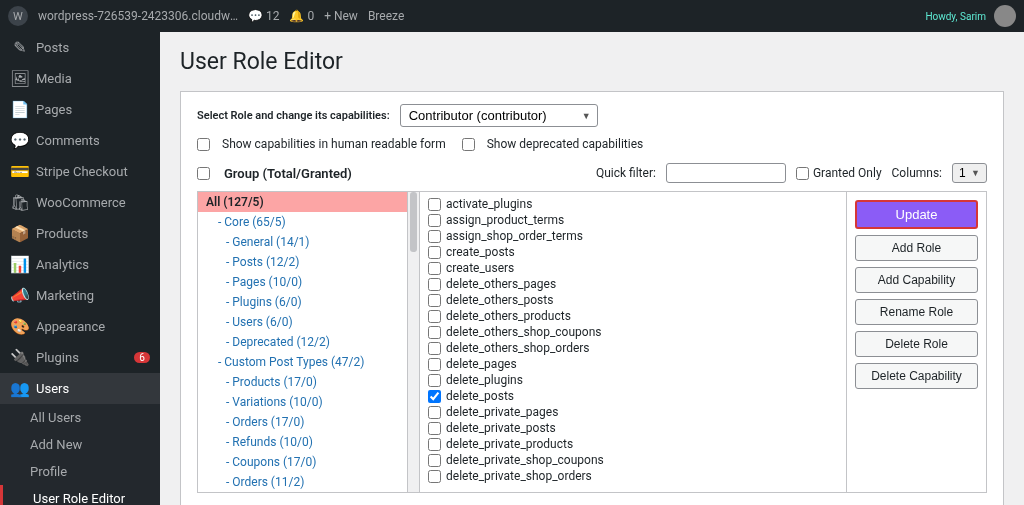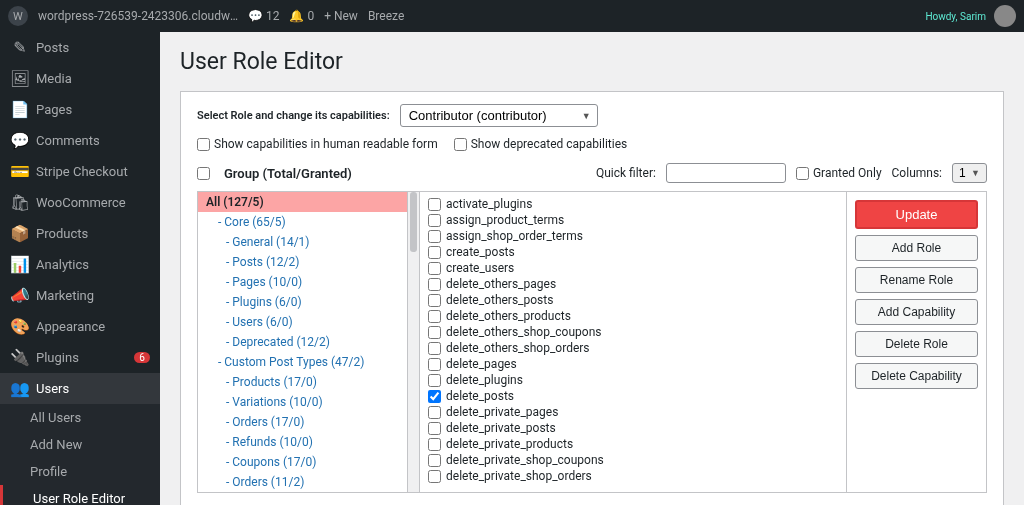--- a/index.html
+++ b/index.html
@@ -110,21 +110,21 @@
       font-size: 9px;
       color: #555;
       position: absolute;
       right: 7px;
       top: 50%;
       transform: translateY(-50%);
       pointer-events: none;
     }
 
     .checkbox-row { display: flex; align-items: center; gap: 16px; margin-bottom: 12px; font-size: 12px; }
-    .checkbox-row label { display: flex; align-items: center; gap: 4px; cursor: pointer; }
+    .checkbox-row label { display: flex; align-items: center; gap: 12px; cursor: pointer; }
 
     
     .filter-row {
       display: flex;
       align-items: center;
       gap: 10px;
       margin-bottom: 8px;
       font-size: 12px;
     }
     .filter-row .group-header { font-weight: 600; font-size: 13px; }
@@ -226,21 +226,21 @@
       padding: 8px;
       display: flex;
       flex-direction: column;
       gap: 6px;
       flex-shrink: 0;
       max-height: 320px;
       overflow-y: auto;
     }
 
     .btn-update {
-      background: #ef4444;
+      background: #8b5cf6;
       color: #fff;
       border: 2px solid #d63638;
       padding: 5px 10px;
       font-size: 13px;
       cursor: pointer;
       border-radius: 3px;
       text-align: center;
       width: 100%;
     }
 
@@ -495,21 +495,21 @@
           <div class="cap-item">
             <input type="checkbox" style="">
             <span>delete_private_shop_orders</span>
           </div>
 
         </div>
 
         <div class="actions-panel">
           <button class="btn-update">Update</button>
           <button class="btn-action">Add Role</button>
+          <button class="btn-action">Add Capability</button>
           <button class="btn-action">Rename Role</button>
-          <button class="btn-action">Add Capability</button>
           <button class="btn-action">Delete Role</button>
           <button class="btn-action">Delete Capability</button>
         </div>
       </div>
     </div>
   </div>
 </div>
 
 </body></html>

